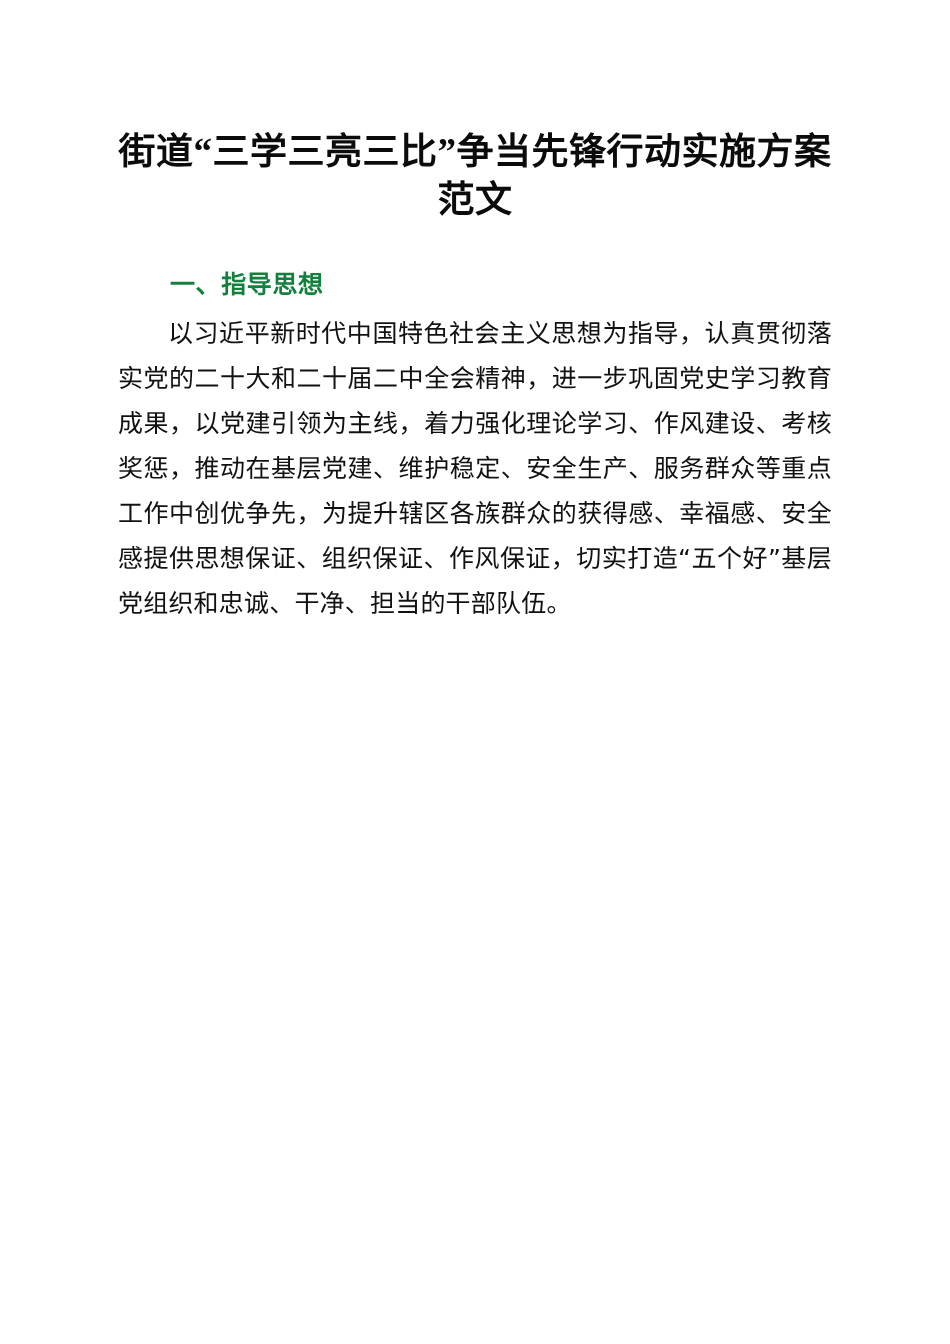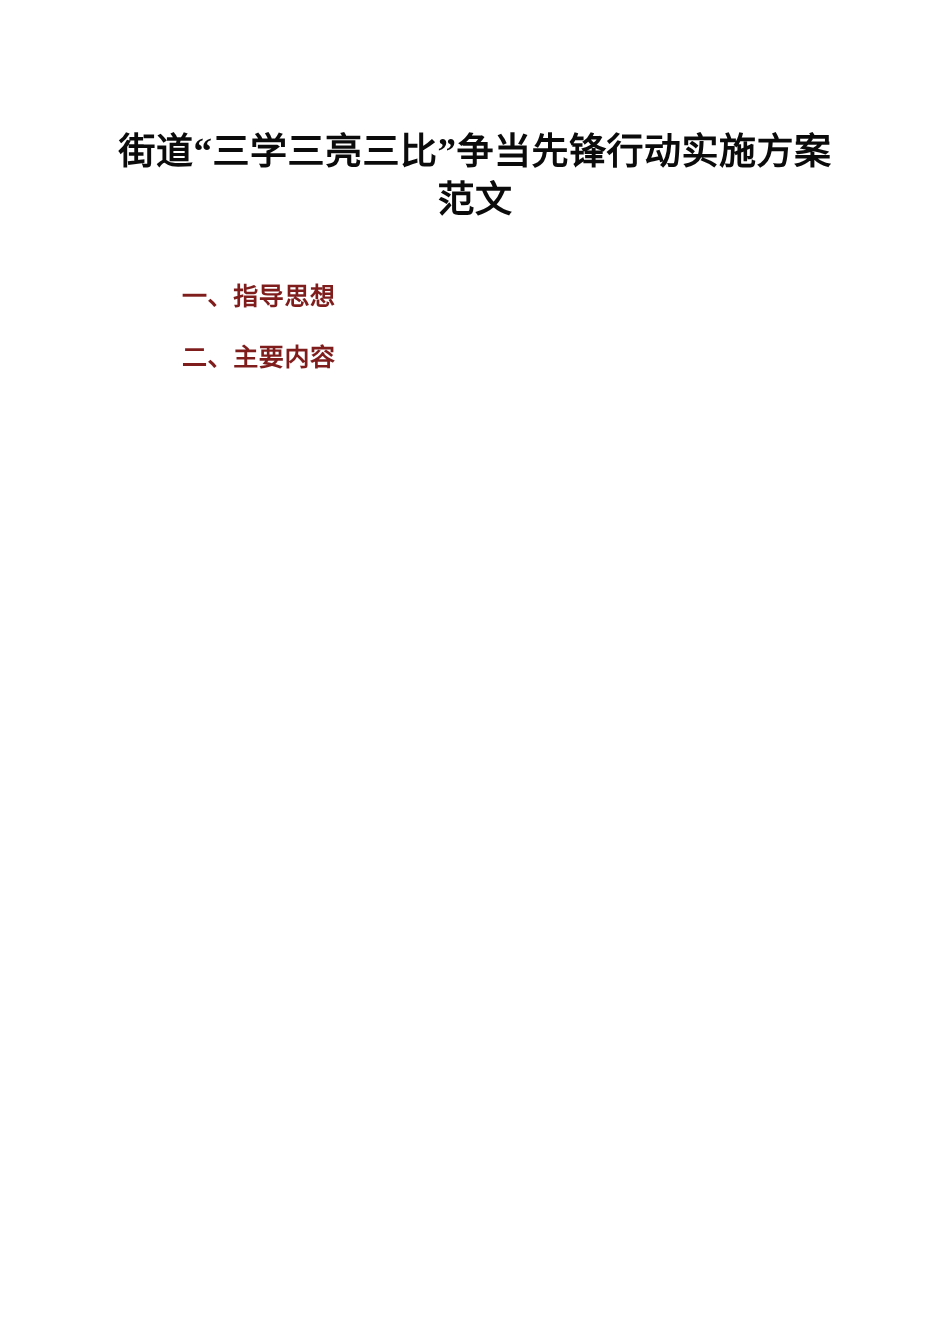--- a/index.html
+++ b/index.html
@@ -46,22 +46,22 @@
   }
 
   
   .section-heading {
     font-family: "Liberation Sans", "DejaVu Sans", sans-serif;
     font-weight: bold;
     font-size: 25px;
     line-height: 45px;
     letter-spacing: 0.6px;
     text-indent: 48px;
-    margin: 16px;
-    color: #7f1d1d;
+    margin: 4px;
+    color: #15803d;
   }
 
   
   .body-para {
     font-family: "DejaVu Sans", "Liberation Sans", sans-serif;
     font-size: 25px;
     line-height: 45px;
     text-align: justify;
     text-justify: inter-character;
     text-indent: 50px;
@@ -92,18 +92,18 @@
     <h1 class="doc-title">
       <span>街道“三学三亮三比”争当先锋行动实施方案</span><br>
       <span>范文</span>
     </h1>
 
     <div class="spacer-title"></div>
 
 
     <h2 class="section-heading">一、指导思想</h2>
 
+    <p class="body-para">以习近平新时代中国特色社会主义思想为指导，认真贯彻落实党的二十大和二十届二中全会精神，进一步巩固党史学习教育成果，以党建引领为主线，着力强化理论学习、作风建设、考核奖惩，推动在基层党建、维护稳定、安全生产、服务群众等重点工作中创优争先，为提升辖区各族群众的获得感、幸福感、安全感提供思想保证、组织保证、作风保证，切实打造“五个好”基层党组织和忠诚、干净、担当的干部队伍。</p>
 
-    <h2 class="section-heading">二、主要内容</h2>
 
 
   </div>
 </div>
 
 </body></html>

